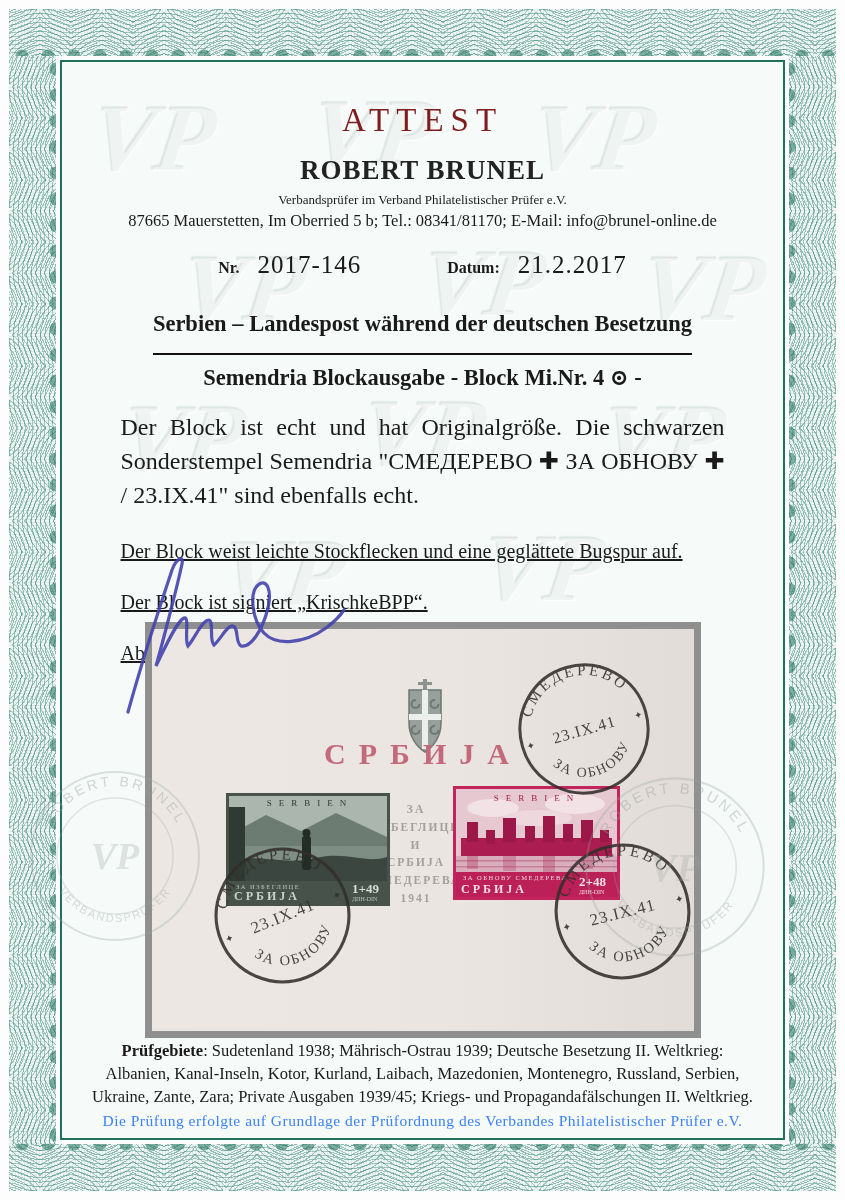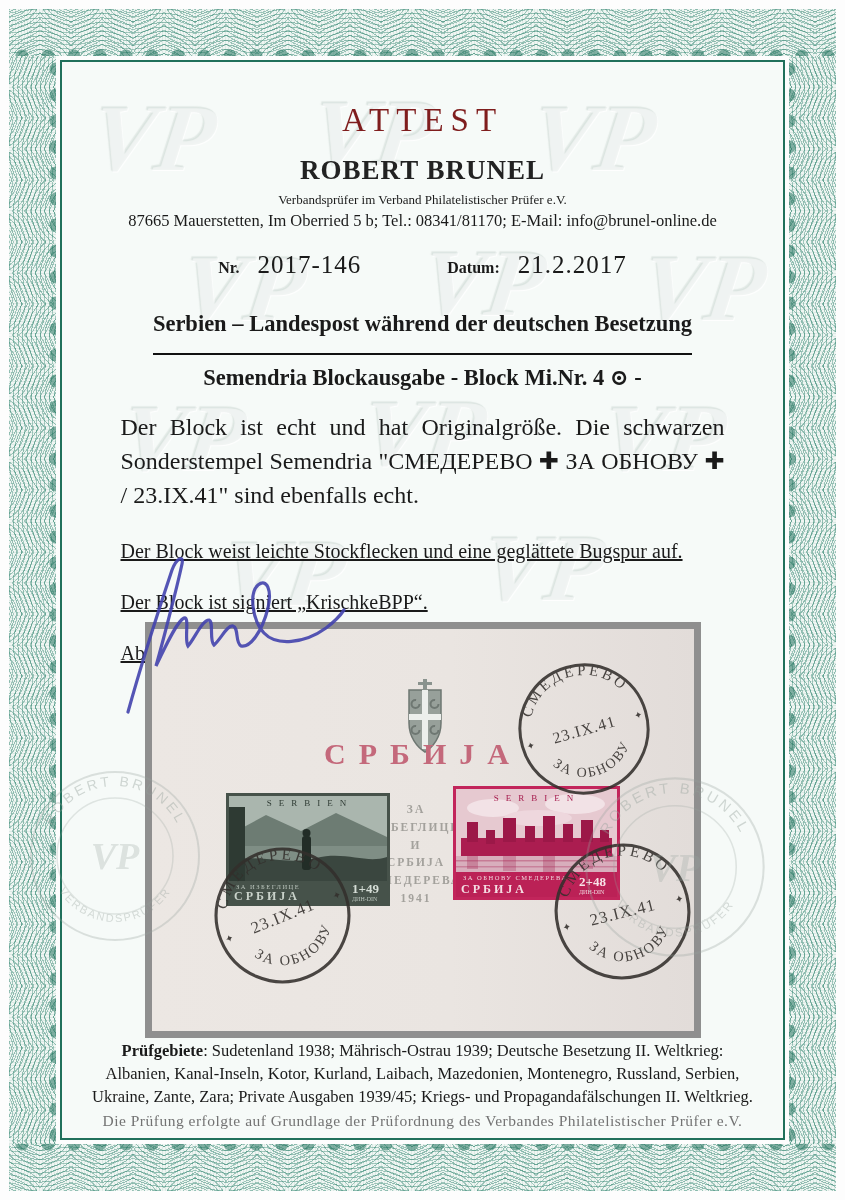--- a/index.html
+++ b/index.html
@@ -95,21 +95,21 @@
   .seal-right{left:580px;top:772px;}
 
   
   .signature{position:absolute;left:92px;top:548px;z-index:5;}
 
   
   .pruef{position:absolute;left:92px;right:92px;top:1040px;text-align:center;
     font-size:16.5px;line-height:1.38;z-index:2;}
   .pruef b{font-weight:bold;}
   .legal{position:absolute;left:62px;right:62px;top:1112px;text-align:center;
-    font-size:15.5px;color:#737373;letter-spacing:.5px;z-index:2;}
+    font-size:15.5px;color:#3b82f6;letter-spacing:.5px;z-index:2;}
 </style>
 </head>
 <body>
 
 <div class="page">
 
   <div class="gb gb-top"></div>
   <div class="gb gb-bottom"></div>
   <div class="gb gb-left"></div>
   <div class="gb gb-right"></div>

